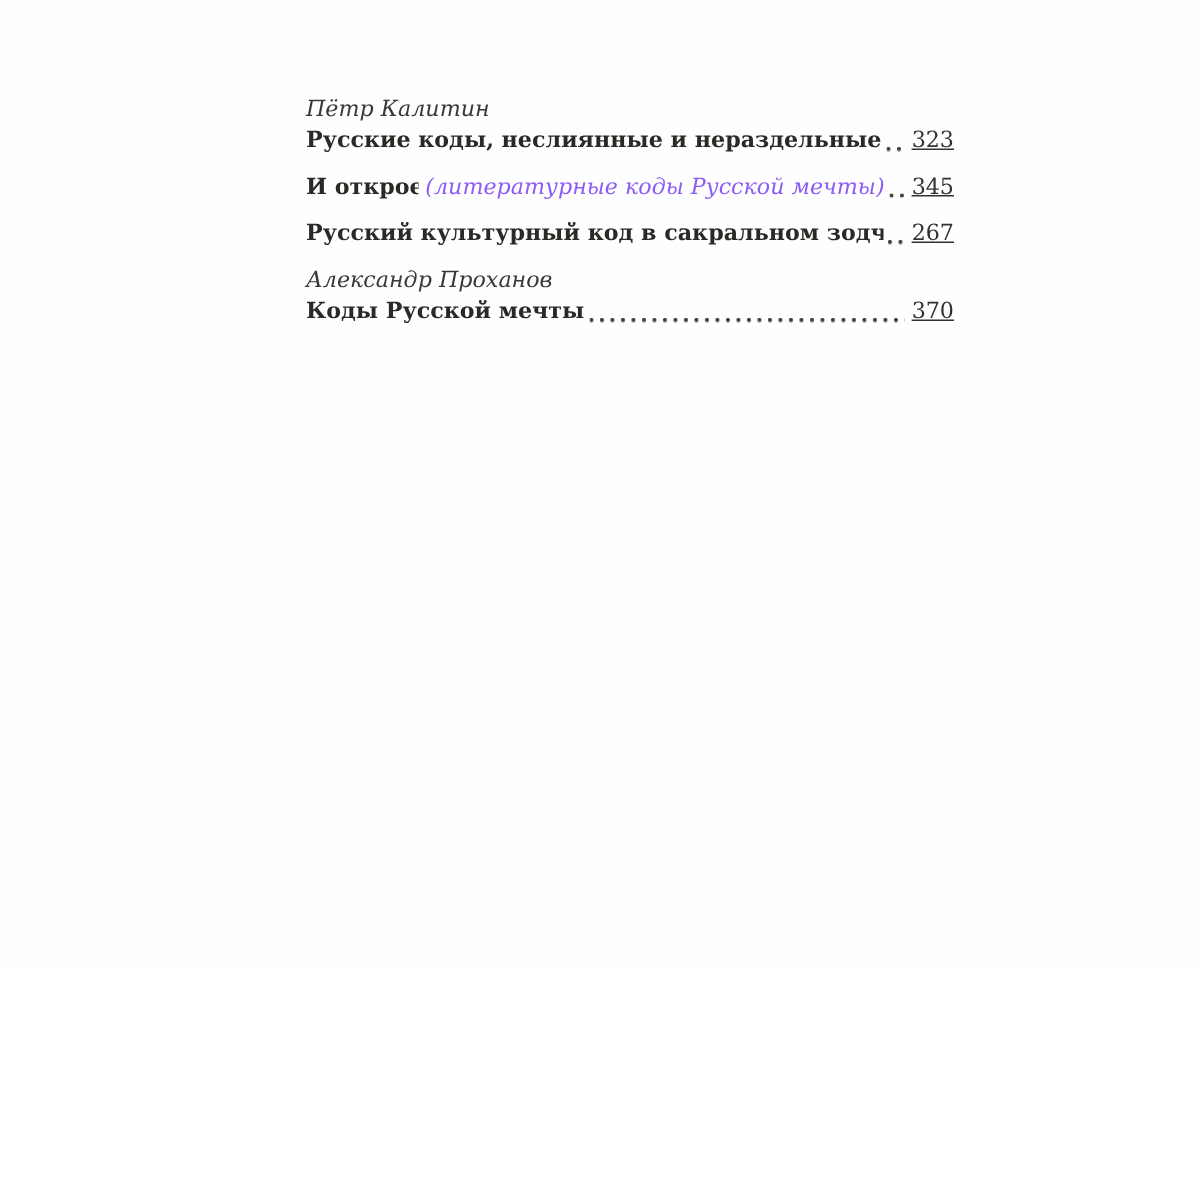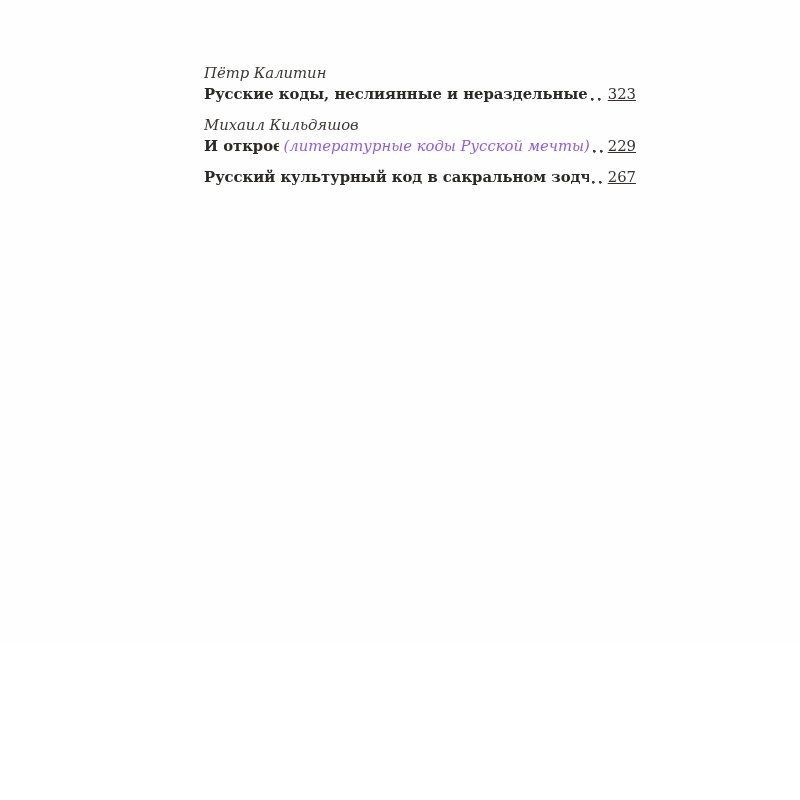--- a/index.html
+++ b/index.html
@@ -85,35 +85,43 @@
       <div class="author">Пётр Калитин</div>
       <div class="title-line">
         <span class="title">Русские коды, неслиянные и нераздельные</span>
         <span class="subtitle"></span>
         <span class="leader"></span>
         <span class="pagenum">323</span>
       </div>
     </div>
 
     <div class="entry">
-      <div class="author">Михаил Кильдяшов</div>
       <div class="title-line">
         <span class="title">И откроется книга...</span>
         <span class="subtitle">(литературные коды Русской мечты)</span>
         <span class="leader"></span>
-        <span class="pagenum">229</span>
+        <span class="pagenum">345</span>
       </div>
     </div>
 
     <div class="entry">
       <div class="title-line">
         <span class="title">Русский культурный код в сакральном зодчестве</span>
         <span class="subtitle"></span>
         <span class="leader"></span>
         <span class="pagenum">267</span>
       </div>
     </div>
 
+    <div class="entry">
+      <div class="author">Александр Проханов</div>
+      <div class="title-line">
+        <span class="title">Коды Русской мечты</span>
+        <span class="subtitle"></span>
+        <span class="leader"></span>
+        <span class="pagenum">370</span>
+      </div>
+    </div>
 
   </div>
 
   <div class="folio">4</div>
 </div>
 
 </body></html>

